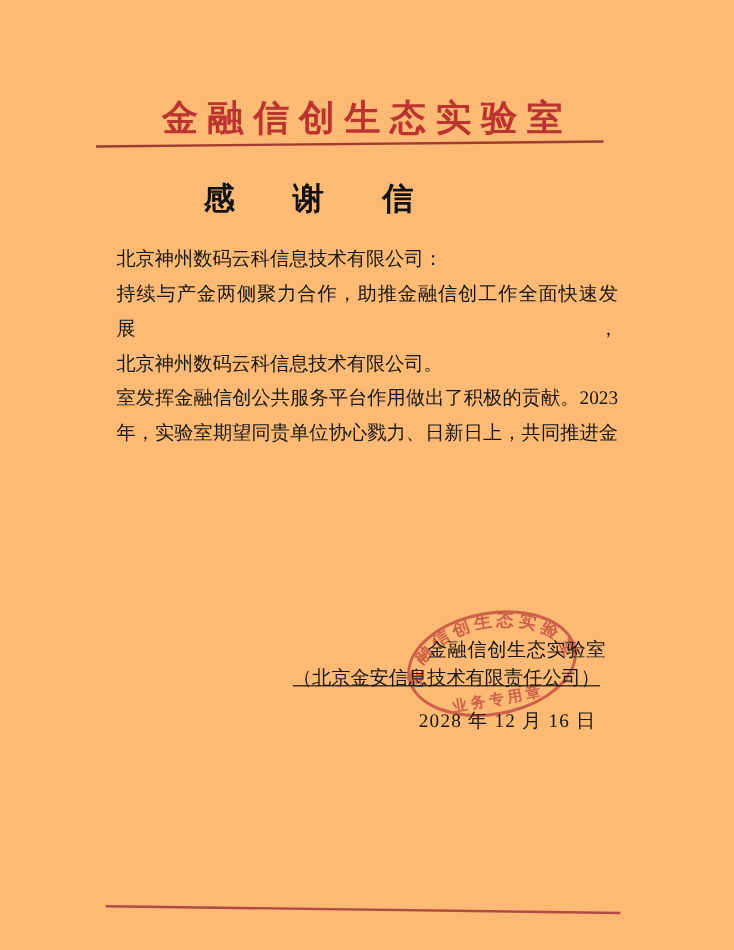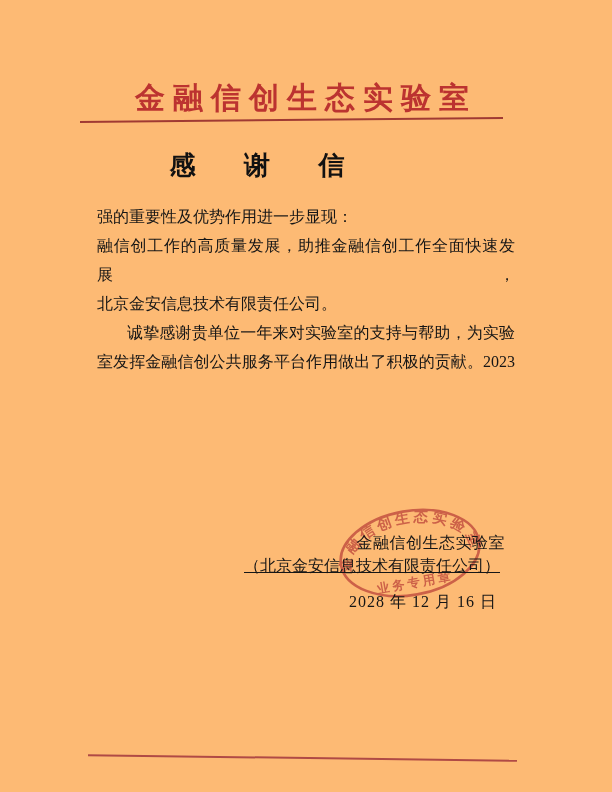--- a/index.html
+++ b/index.html
@@ -115,25 +115,25 @@
 
 <div class="page">
 
   <div class="letterhead">金融信创生态实验室</div>
 
   <div class="header-rule"></div>
 
   <div class="letter-title">感 谢 信</div>
 
   <div class="body-block">
-    <div class="body-line">强的重要性及优势作用进一步显现：</div>
-    <div class="body-line stretch">融信创工作的高质量发展，助推金融信创工作全面快速发展，</div>
-    <div class="body-line">北京金安信息技术有限责任公司。</div>
-    <div class="body-line indent stretch">诚挚感谢贵单位一年来对实验室的支持与帮助，为实验</div>
+    <div class="body-line">北京神州数码云科信息技术有限公司：</div>
+    <div class="body-line stretch">持续与产金两侧聚力合作，助推金融信创工作全面快速发展，</div>
+    <div class="body-line">北京神州数码云科信息技术有限公司。</div>
     <div class="body-line stretch">室发挥金融信创公共服务平台作用做出了积极的贡献。2023</div>
+    <div class="body-line stretch">年，实验室期望同贵单位协心戮力、日新日上，共同推进金</div>
   </div>
 
   <svg class="seal" viewBox="0 0 160 108" xmlns="http://www.w3.org/2000/svg">
     <g transform="rotate(-10 80 54)">
       <ellipse cx="80" cy="54" rx="70" ry="42" fill="none" stroke="#c65542" stroke-width="2.6"></ellipse>
       <defs>
         <path id="seal-top-arc" d="M 19,59 A 60,35 0 0 1 141,59" fill="none"></path>
       </defs>
       <text font-size="14.5" font-weight="bold" fill="#c65542" letter-spacing="3.5" font-family="Liberation Serif, DejaVu Serif, serif">
         <textPath href="#seal-top-arc" startOffset="50%" text-anchor="middle">金融信创生态实验室</textPath>

